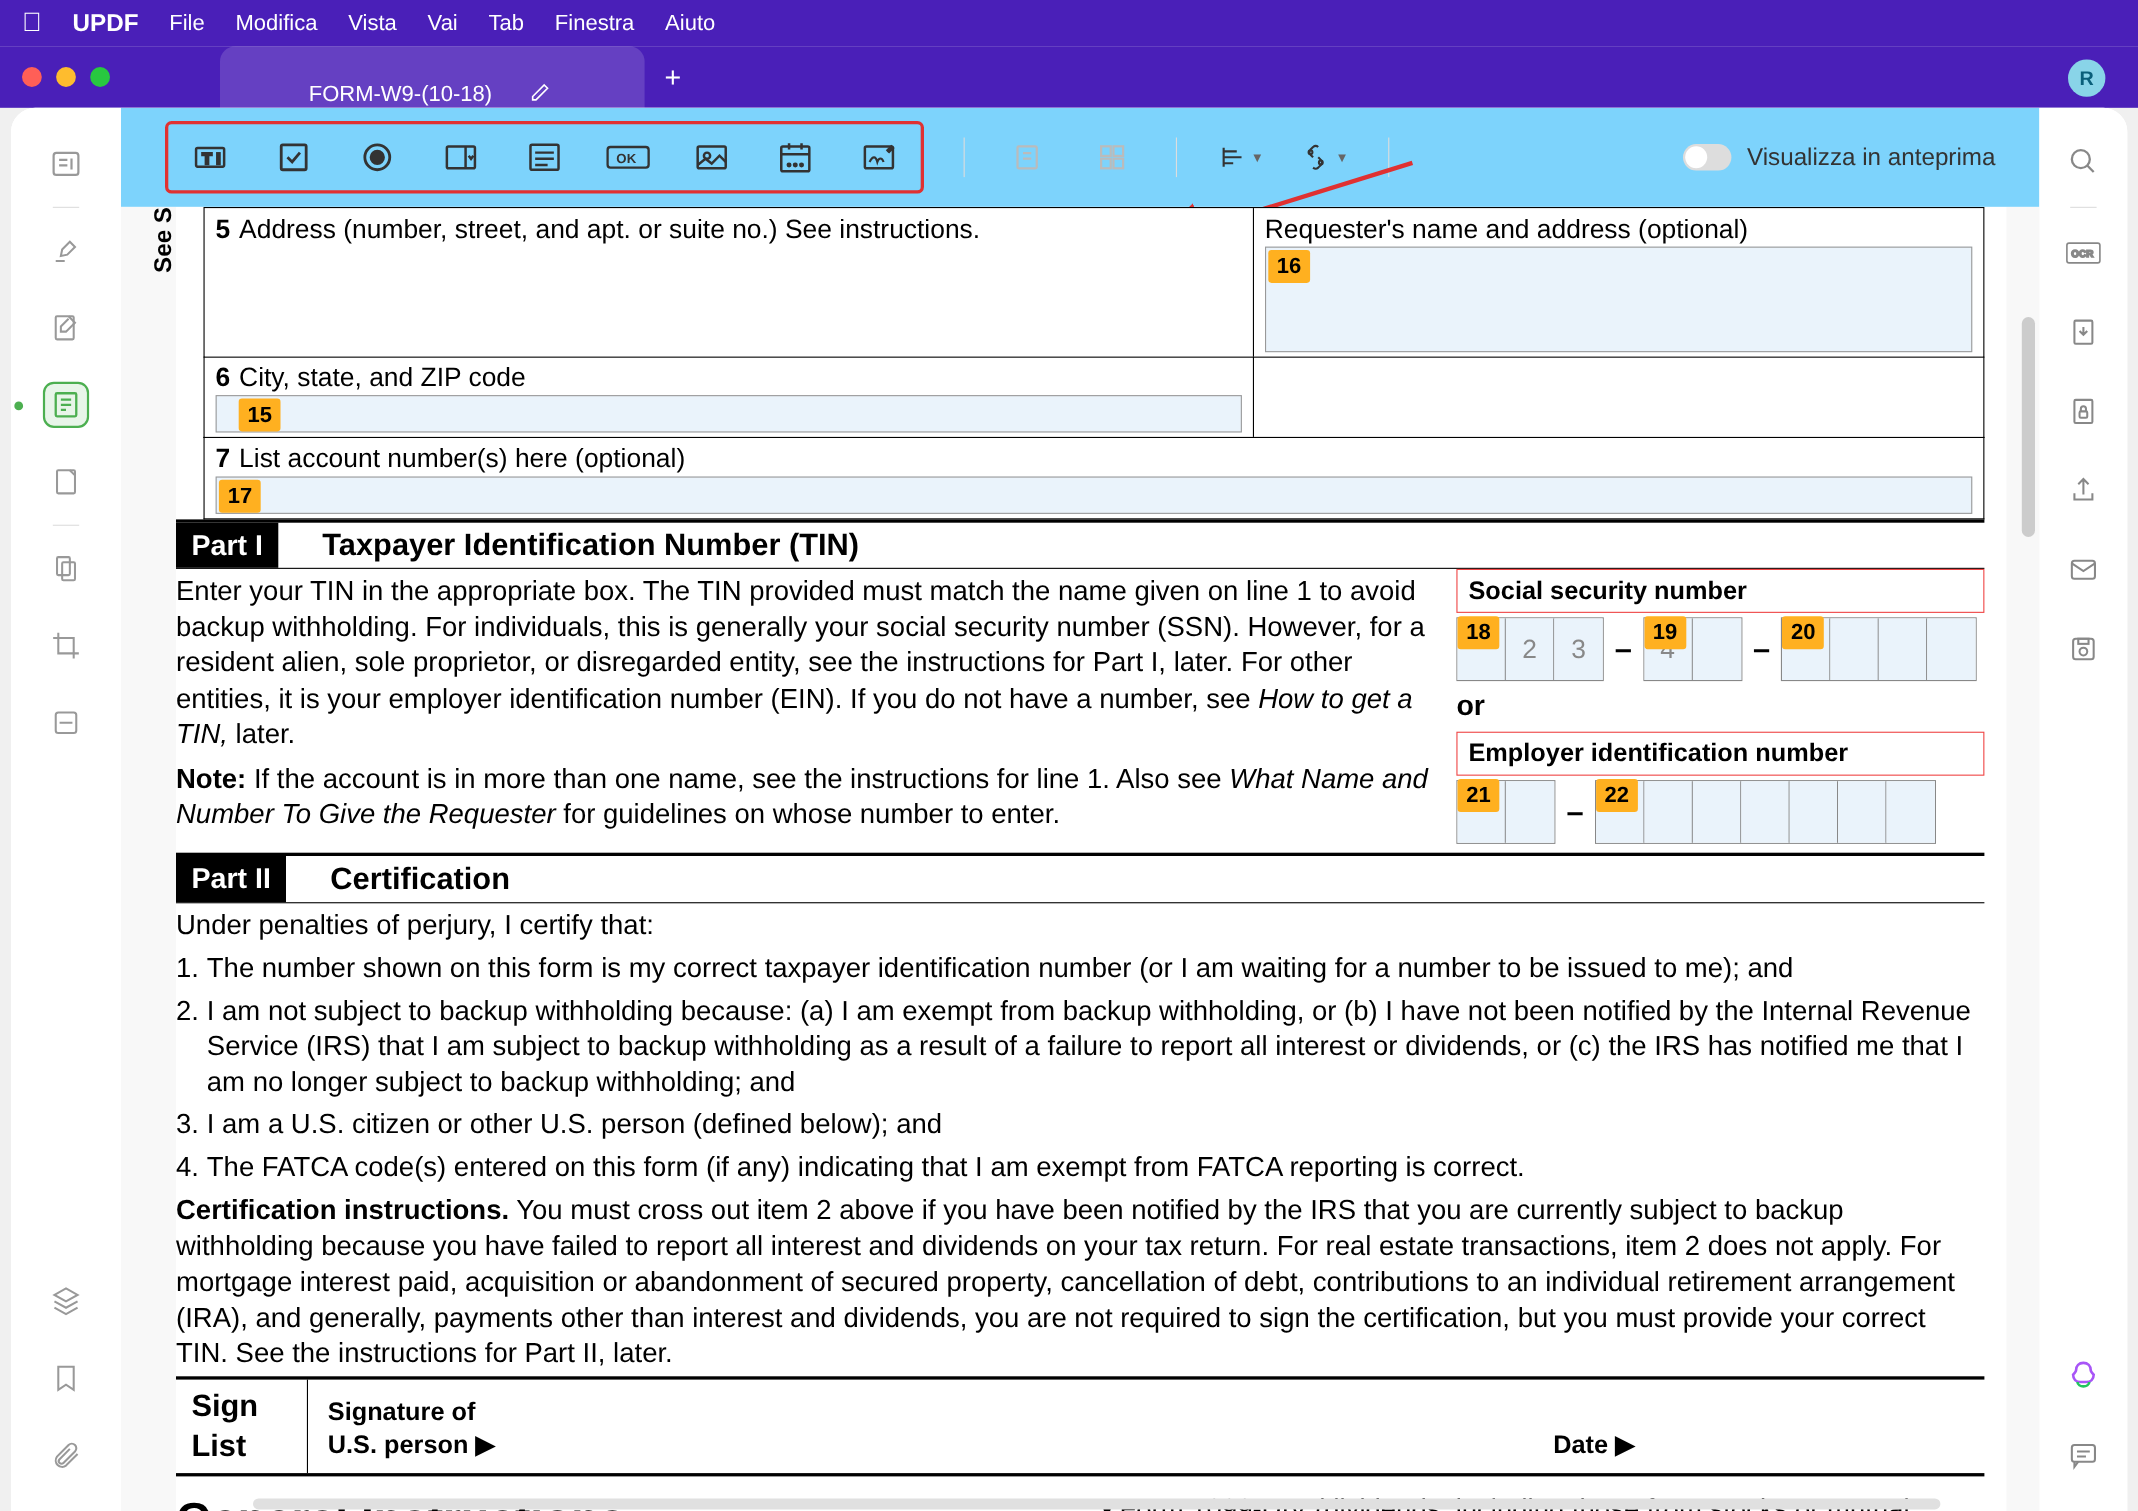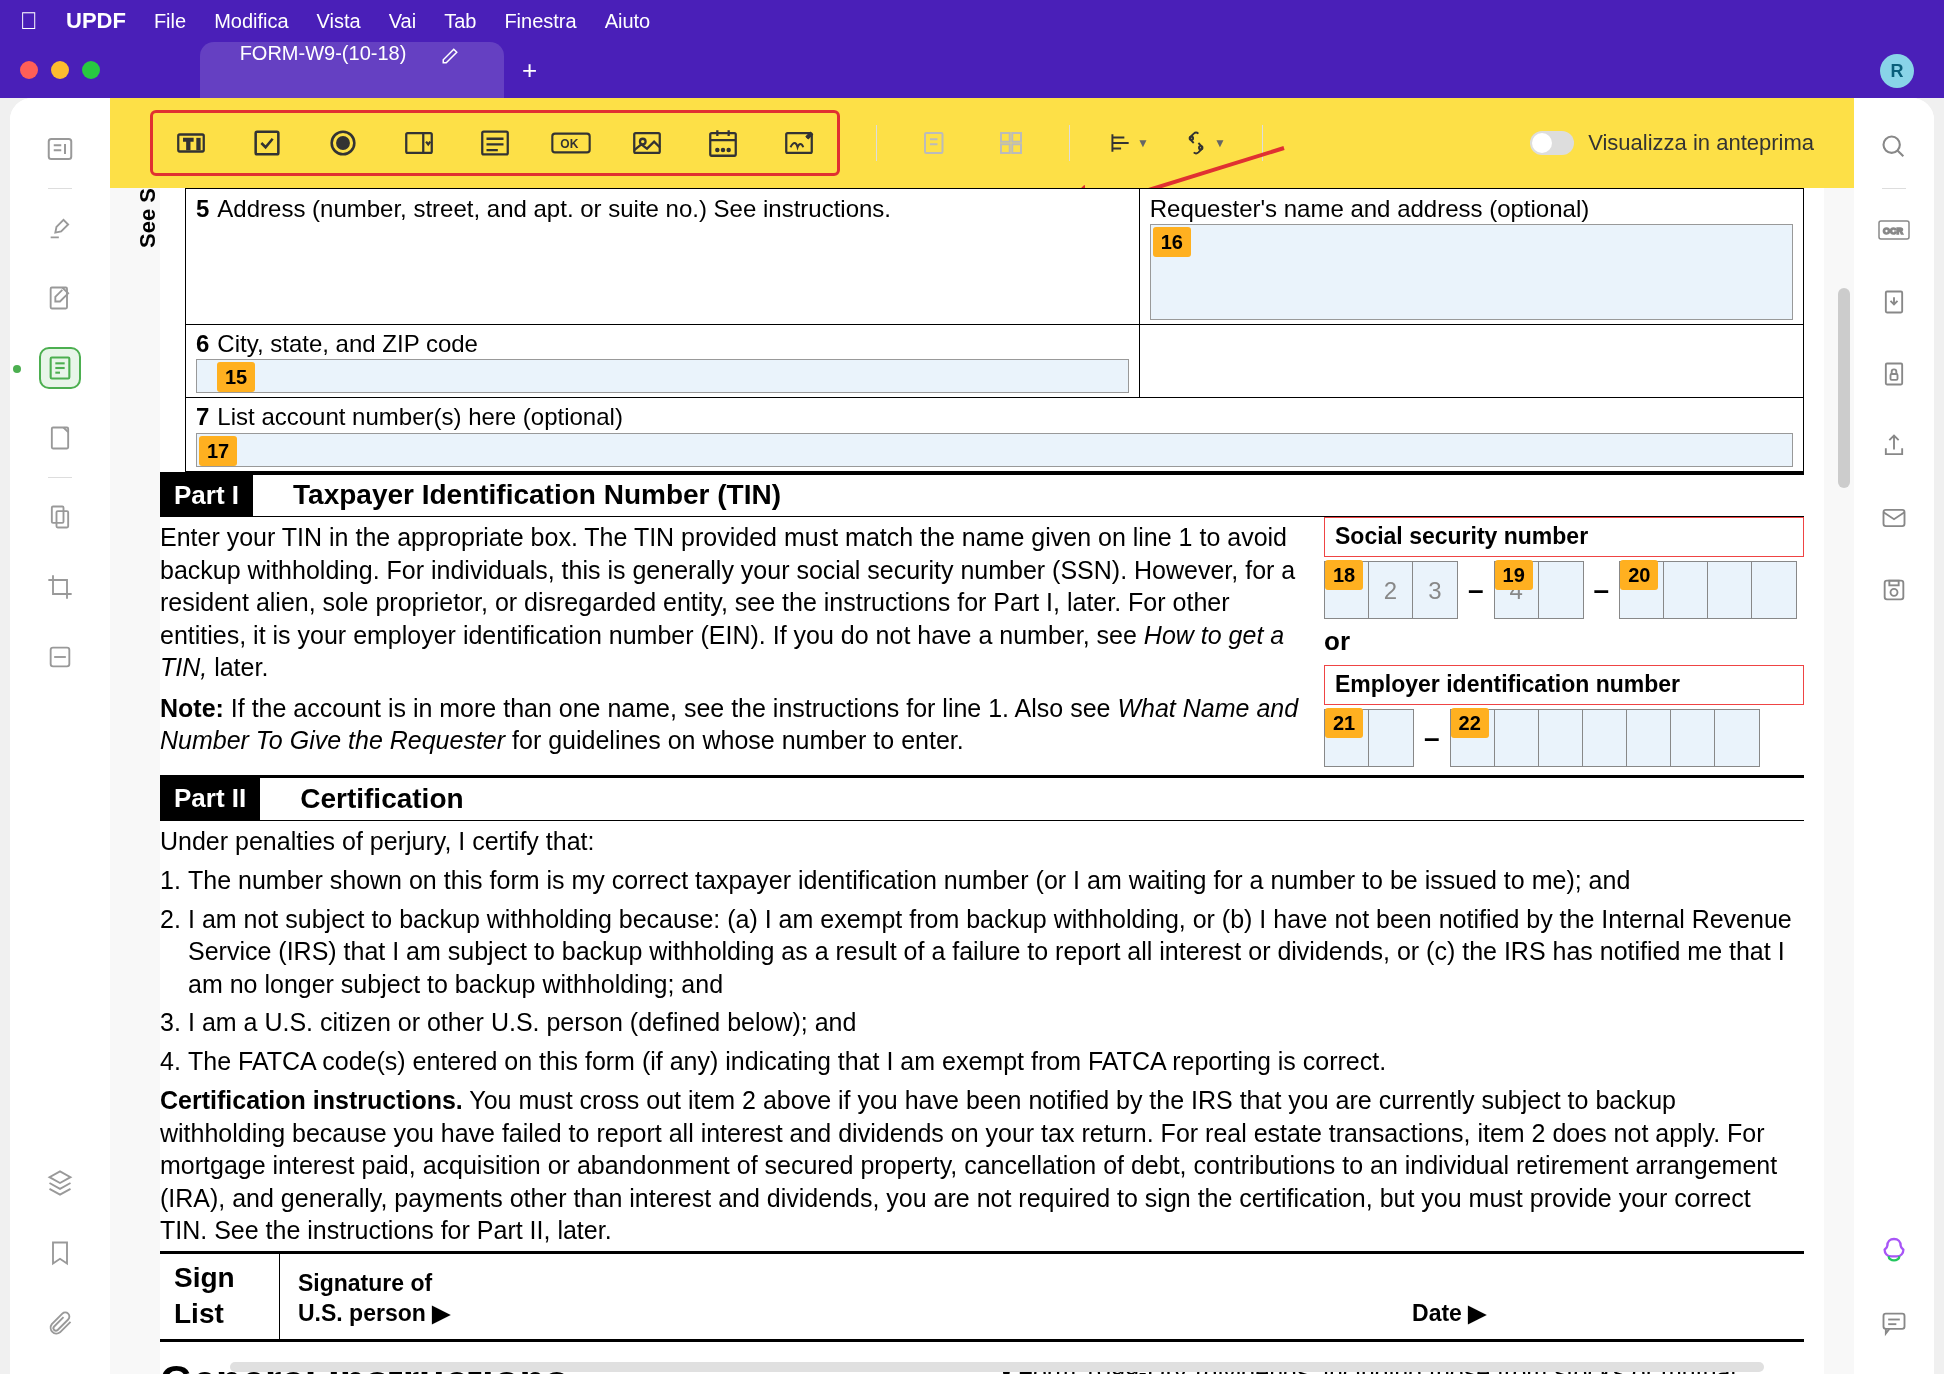--- a/index.html
+++ b/index.html
@@ -11,38 +11,38 @@
 .macos-menubar .menu-item { cursor: default; }
 
 .window-chrome { height: 56px; background: #4a1fb8; display: flex; align-items: center; padding-left: 20px; position: relative; }
 .traffic-lights { display: flex; gap: 13px; align-items: center; }
 .traffic-light { width: 18px; height: 18px; border-radius: 50%; }
 .tl-red { background: #ff5f57; }
 .tl-yellow { background: #febc2e; }
 .tl-green { background: #28c840; }
 
 .tab-area { display: flex; align-items: center; margin-left: 100px; }
-.tab { height: 56px; width: 304px; background: rgba(255,255,255,0.15); display: flex; align-items: flex-start; justify-content: center; color: white; font-size: 20px; border-radius: 14px 14px 0 0; gap: 30px; }
+.tab { height: 56px; width: 386px; background: rgba(255,255,255,0.15); display: flex; align-items: flex-end; justify-content: center; color: white; font-size: 20px; border-radius: 14px 14px 0 0; gap: 30px; }
 .tab-edit { width: 28px; height: 28px; display: flex; align-items: center; justify-content: center; color: white; }
 .new-tab-btn { color: white; font-size: 26px; margin-left: 18px; font-weight: 300; cursor: pointer; }
 
 .avatar { position: absolute; right: 30px; top: 12px; width: 34px; height: 34px; border-radius: 50%; background: #89d4e8; display: flex; align-items: center; justify-content: center; color: #0a5f7a; font-weight: 600; font-size: 18px; }
 
 .app-content { display: flex; height: calc(1374px - 98px); background: #fff; border-radius: 22px 22px 0 0; margin: 0 10px; overflow: hidden; position: relative; }
 
 .left-rail { width: 100px; background: #fff; border-right: 1px solid transparent; display: flex; flex-direction: column; align-items: center; padding-top: 30px; gap: 28px; }
 .rail-icon { width: 42px; height: 42px; display: flex; align-items: center; justify-content: center; color: #999; border-radius: 10px; cursor: pointer; }
 .rail-icon.active { background: #e8f5e9; color: #4caf50; border: 2px solid #4caf50; }
 .rail-divider { width: 24px; height: 1px; background: #ddd; margin: -10px 0; }
 
 .left-rail-bottom { margin-top: auto; display: flex; flex-direction: column; align-items: center; gap: 28px; padding-bottom: 30px; }
 
 .main-area { flex: 1; display: flex; flex-direction: column; overflow: hidden; position: relative; }
 
-.toolbar { height: 90px; background: #fde047; display: flex; align-items: center; padding: 0 40px; gap: 32px; position: relative; }
+.toolbar { height: 90px; background: #7dd3fc; display: flex; align-items: center; padding: 0 40px; gap: 32px; position: relative; }
 .form-tools-group { display: flex; align-items: center; gap: 32px; border: 3px solid #e03131; border-radius: 6px; padding: 8px 16px; }
 .tool-btn { width: 44px; height: 44px; display: flex; align-items: center; justify-content: center; cursor: pointer; color: #333; }
 .tool-divider { width: 1px; height: 36px; background: #ddd; margin: 0 4px; }
 .align-btn { display: flex; align-items: center; gap: 4px; }
 .preview-toggle { display: flex; align-items: center; gap: 14px; margin-left: auto; }
 .toggle-switch { width: 44px; height: 24px; background: #ddd; border-radius: 12px; position: relative; }
 .toggle-switch::after { content: ''; position: absolute; left: 2px; top: 2px; width: 20px; height: 20px; background: #fff; border-radius: 50%; }
 .preview-label { font-size: 22px; color: #333; }
 
 .red-arrow { position: absolute; left: 954px; top: 42px; pointer-events: none; }

